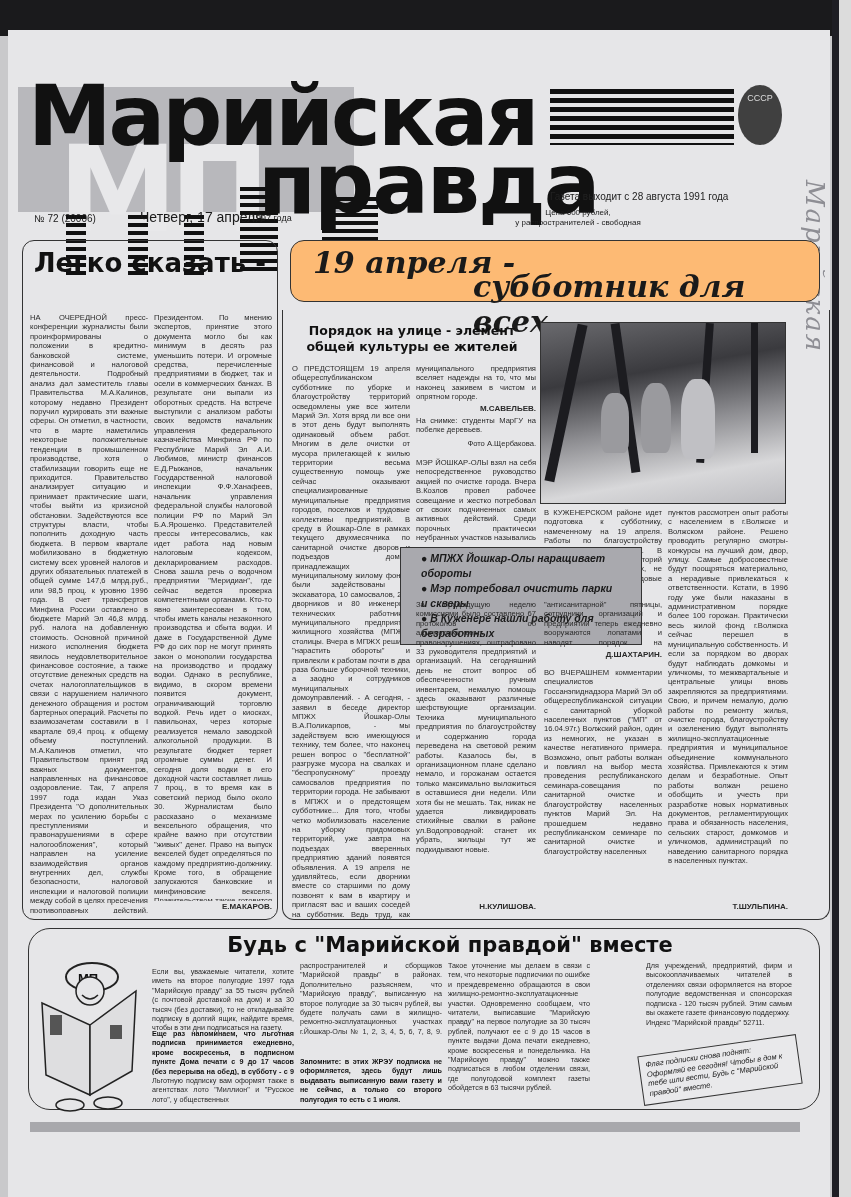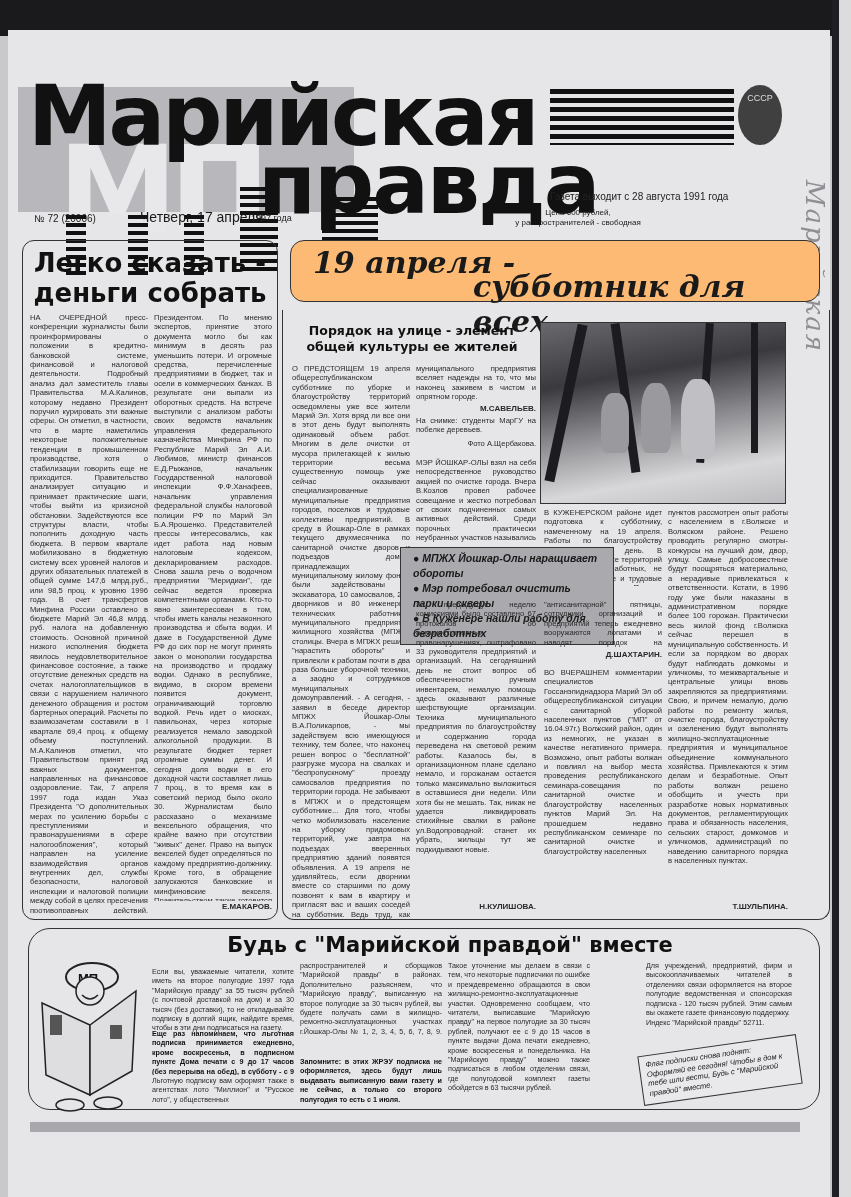--- a/index.html
+++ b/index.html
@@ -25,21 +25,21 @@
   .year { position: absolute; left: 233px; top: 212px; font-size: 9px; }
   .price { position: absolute; left: 480px; top: 203px; font-size: 8px; line-height: 10px; text-align: center; width: 160px; }
 
   .box { position: absolute; border: 1.5px solid #333; border-radius: 12px; }
   .h-bold { font-family: "DejaVu Sans", sans-serif; font-weight: bold; text-align: center; color: #111; }
   .col { position: absolute; font-size: 7.6px; line-height: 9.4px; text-align: justify; color: #2a2a2a; overflow: hidden; }
   .sig { text-align: right; font-weight: bold; font-size: 8px; }
   .photo { position: absolute; background: linear-gradient(170deg,#6a6a6e 0%,#3a3a3e 30%,#8c8c90 55%,#d8d8da 80%,#bcbcc0 100%); border: 1px solid #333; overflow: hidden; }
   .tree { position: absolute; background: #1c1c20; }
   .person { position: absolute; border-radius: 40% 40% 20% 20%; background: #9a9a9e; }
-  .bullets { position: absolute; left: 400px; top: 547px; width: 214px; background: #a9a9ae; border: 1px solid #333; padding: 3px 12px; font-style: italic; font-weight: bold; font-size: 10.5px; line-height: 15px; }
+  .bullets { position: absolute; left: 400px; top: 547px; width: 242px; background: #a9a9ae; border: 1px solid #333; padding: 3px 20px; font-style: italic; font-weight: bold; font-size: 10.5px; line-height: 15px; }
   .banner { position: absolute; left: 290px; top: 240px; width: 530px; height: 62px; background: #fdba74; border: 1.5px solid #333; border-radius: 14px; }
   .banner-l1 { position: absolute; left: 22px; top: 4px; font-family: "DejaVu Serif", serif; font-style: italic; font-weight: bold; font-size: 30px; }
   .banner-l2 { position: absolute; left: 182px; top: 28px; font-family: "DejaVu Serif", serif; font-style: italic; font-weight: bold; font-size: 30px; }
   .mascot { position: absolute; left: 32px; top: 955px; width: 110px; height: 160px; }
   .stamp { position: absolute; left: 640px; top: 1045px; width: 160px; height: 50px; border: 1px solid #333; background: #e9e9eb; transform: rotate(-8deg); font-size: 7.6px; line-height: 9.5px; padding: 4px 6px; font-style: italic; }
   .bottomband { position: absolute; left: 30px; top: 1122px; width: 770px; height: 10px; background: #a8a8ac; }
 </style>
 </head>
 <body>
 
@@ -67,21 +67,20 @@
   <div class="year" style="top:138px;">1997 года</div>
   <div class="price" style="top:133px;">
     <div>Цена 600 рублей,</div>
     <div>у распространителей - свободная</div>
   </div>
 </div>
 
 <div class="box" style="left:22px;top:240px;width:256px;height:680px;"></div>
 <div class="h-bold" style="position:absolute;left:26px;top:248px;width:248px;font-size:26px;line-height:30px;">
   <div>Легко сказать -</div>
-  <div>деньги собрать</div>
 </div>
 <div class="col" style="left:30px;top:313px;width:118px;height:600px;">НА ОЧЕРЕДНОЙ пресс-конференции журналисты были проинформированы о положении в кредитно-банковской системе, финансовой и налоговой деятельности. Подробный анализ дал заместитель главы Правительства М.А.Калинов, которому недавно Президент поручил курировать эти важные сферы. Он отметил, в частности, что в марте наметились некоторые положительные тенденции в промышленном производстве, хотя о стабилизации говорить еще не приходится. Правительство анализирует ситуацию и принимает практические шаги, чтобы выйти из кризисной обстановки. Задействуются все структуры власти, чтобы пополнить доходную часть бюджета. В первом квартале мобилизовано в бюджетную систему всех уровней налогов и других обязательных платежей в общей сумме 147,6 млрд.руб., или 98,5 проц. к уровню 1996 года. В счет трансфертов Минфина России оставлено в бюджете Марий Эл 46,8 млрд. руб. налога на добавленную стоимость. Основной причиной низкого исполнения бюджета явилось неудовлетворительное финансовое состояние, а также отсутствие денежных средств на счетах налогоплательщиков в связи с нарушением наличного денежного обращения и ростом бартерных операций. Расчеты по взаимозачетам составили в I квартале 69,4 проц. к общему объему поступлений. М.А.Калинов отметил, что Правительством принят ряд важных документов, направленных на финансовое оздоровление. Так, 7 апреля 1997 года издан Указ Президента "О дополнительных мерах по усилению борьбы с преступлениями и правонарушениями в сфере налогообложения", который направлен на усиление взаимодействия органов внутренних дел, службы безопасности, налоговой инспекции и налоговой полиции между собой в целях пресечения противоправных действий. Журналисты снова интересовались и тем, что явилось причиной краха банковской системы республики. Оказывается, осенью 1995 года депутатами Госсобрания был принят закон о банковской деятельности на территории республики, но он так и не был подписан</div>
 <div class="col" style="left:154px;top:313px;width:118px;height:588px;">Президентом. По мнению экспертов, принятие этого документа могло бы как минимум в десять раз уменьшить потери. И огромные средства, перечисленные предприятиями в бюджет, так и осели в коммерческих банках. В результате они выпали из оборотных средств. На встрече выступили с анализом работы своих ведомств начальник управления федерального казначейства Минфина РФ по Республике Марий Эл А.И. Любимов, министр финансов Е.Д.Рыжанов, начальник Государственной налоговой инспекции Ф.Ф.Ханафеев, начальник управления федеральной службы налоговой полиции РФ по Марий Эл Б.А.Ярошенко. Представителей прессы интересовались, как идет работа над новым налоговым кодексом, декларированием расходов. Снова зашла речь о водочном предприятии "Меридиан", где сейчас ведется проверка компетентными органами. Кто-то явно заинтересован в том, чтобы иметь каналы незаконного производства и сбыта водки. И даже в Государственной Думе РФ до сих пор не могут принять закон о монополии государства на производство и продажу водки. Однако в республике, видимо, в скором времени появится документ, ограничивающий торговлю водкой. Речь идет о киосках, павильонах, через которые реализуется немало заводской алкогольной продукции. В результате бюджет теряет огромные суммы денег. И сегодня доля водки в его доходной части составляет лишь 7 проц., в то время как в советский период было около 30. Журналистам было рассказано о механизме вексельного обращения, что крайне важно при отсутствии "живых" денег. Право на выпуск векселей будет определяться по каждому предприятию-должнику. Кроме того, в обращение запускаются банковские и минфиновские векселя. Правительством также готовится документ с целью сокращения недоимок в бюджет. Он предусматривает и арест имущества и продукции. Будет продолжена работа по координации деятельности всех служб, занятых сбором налогов. Принимаются меры по погашению долгов по заработной плате.</div>
 <div class="col sig" style="left:154px;top:902px;width:118px;">Е.МАКАРОВ.</div>
 
 <div class="banner">
   <div class="banner-l1">19 апреля -</div>
   <div class="banner-l2">субботник для всех</div>
 </div>
 

